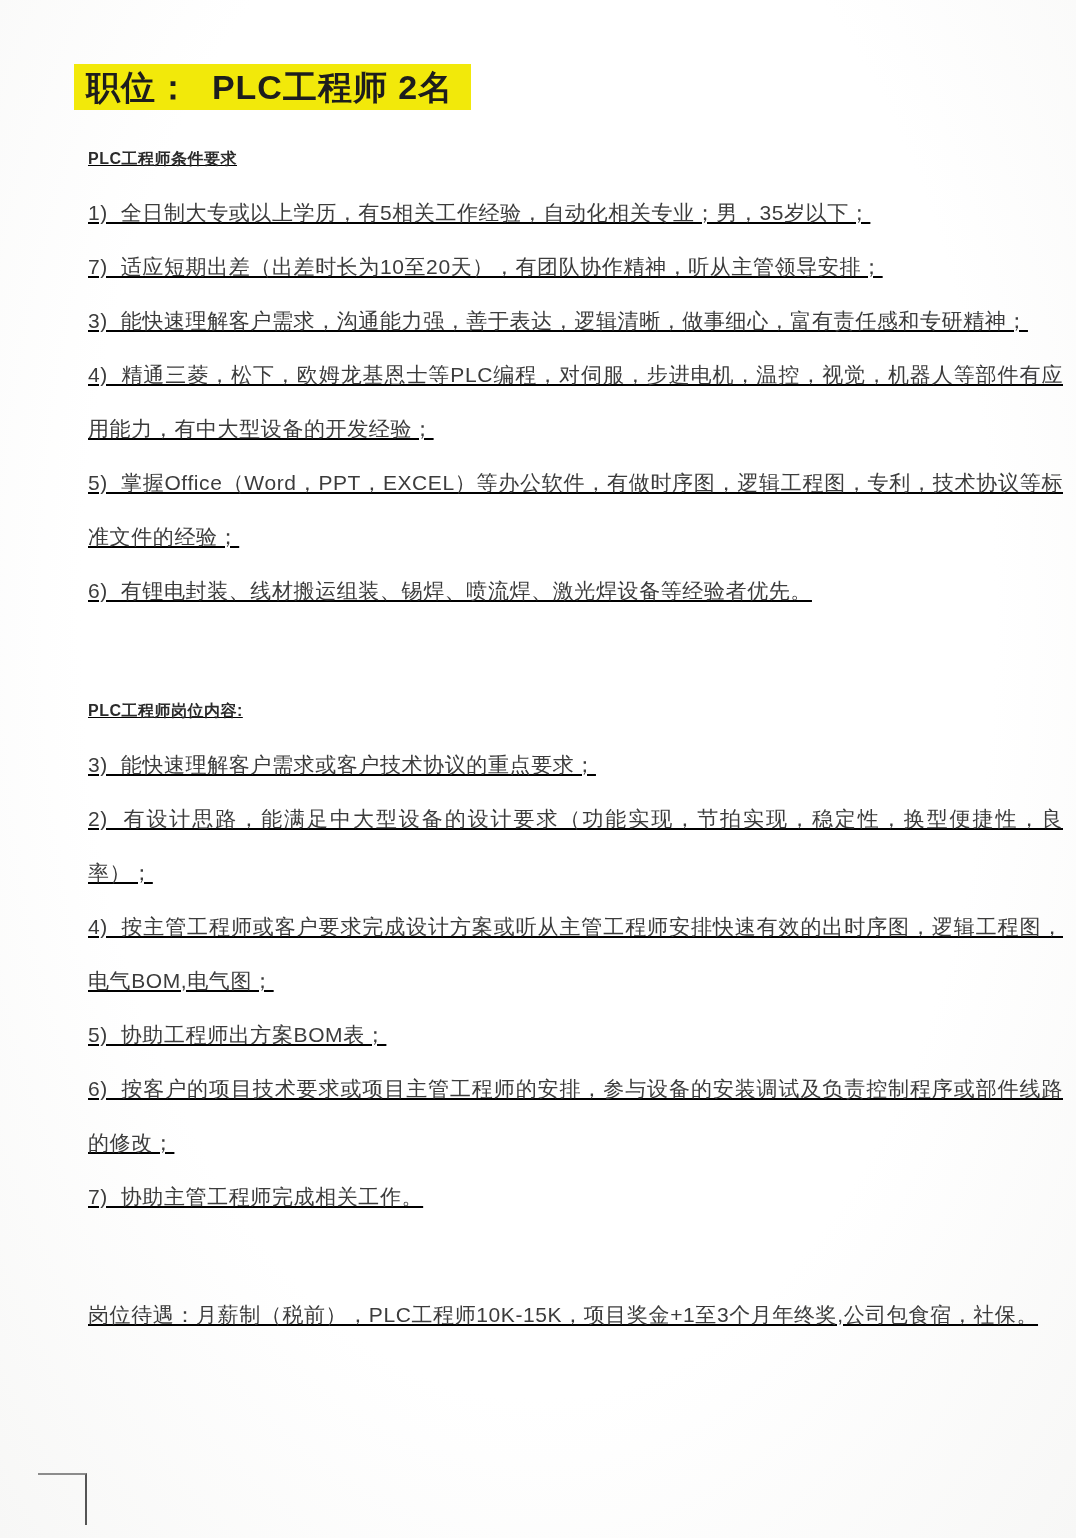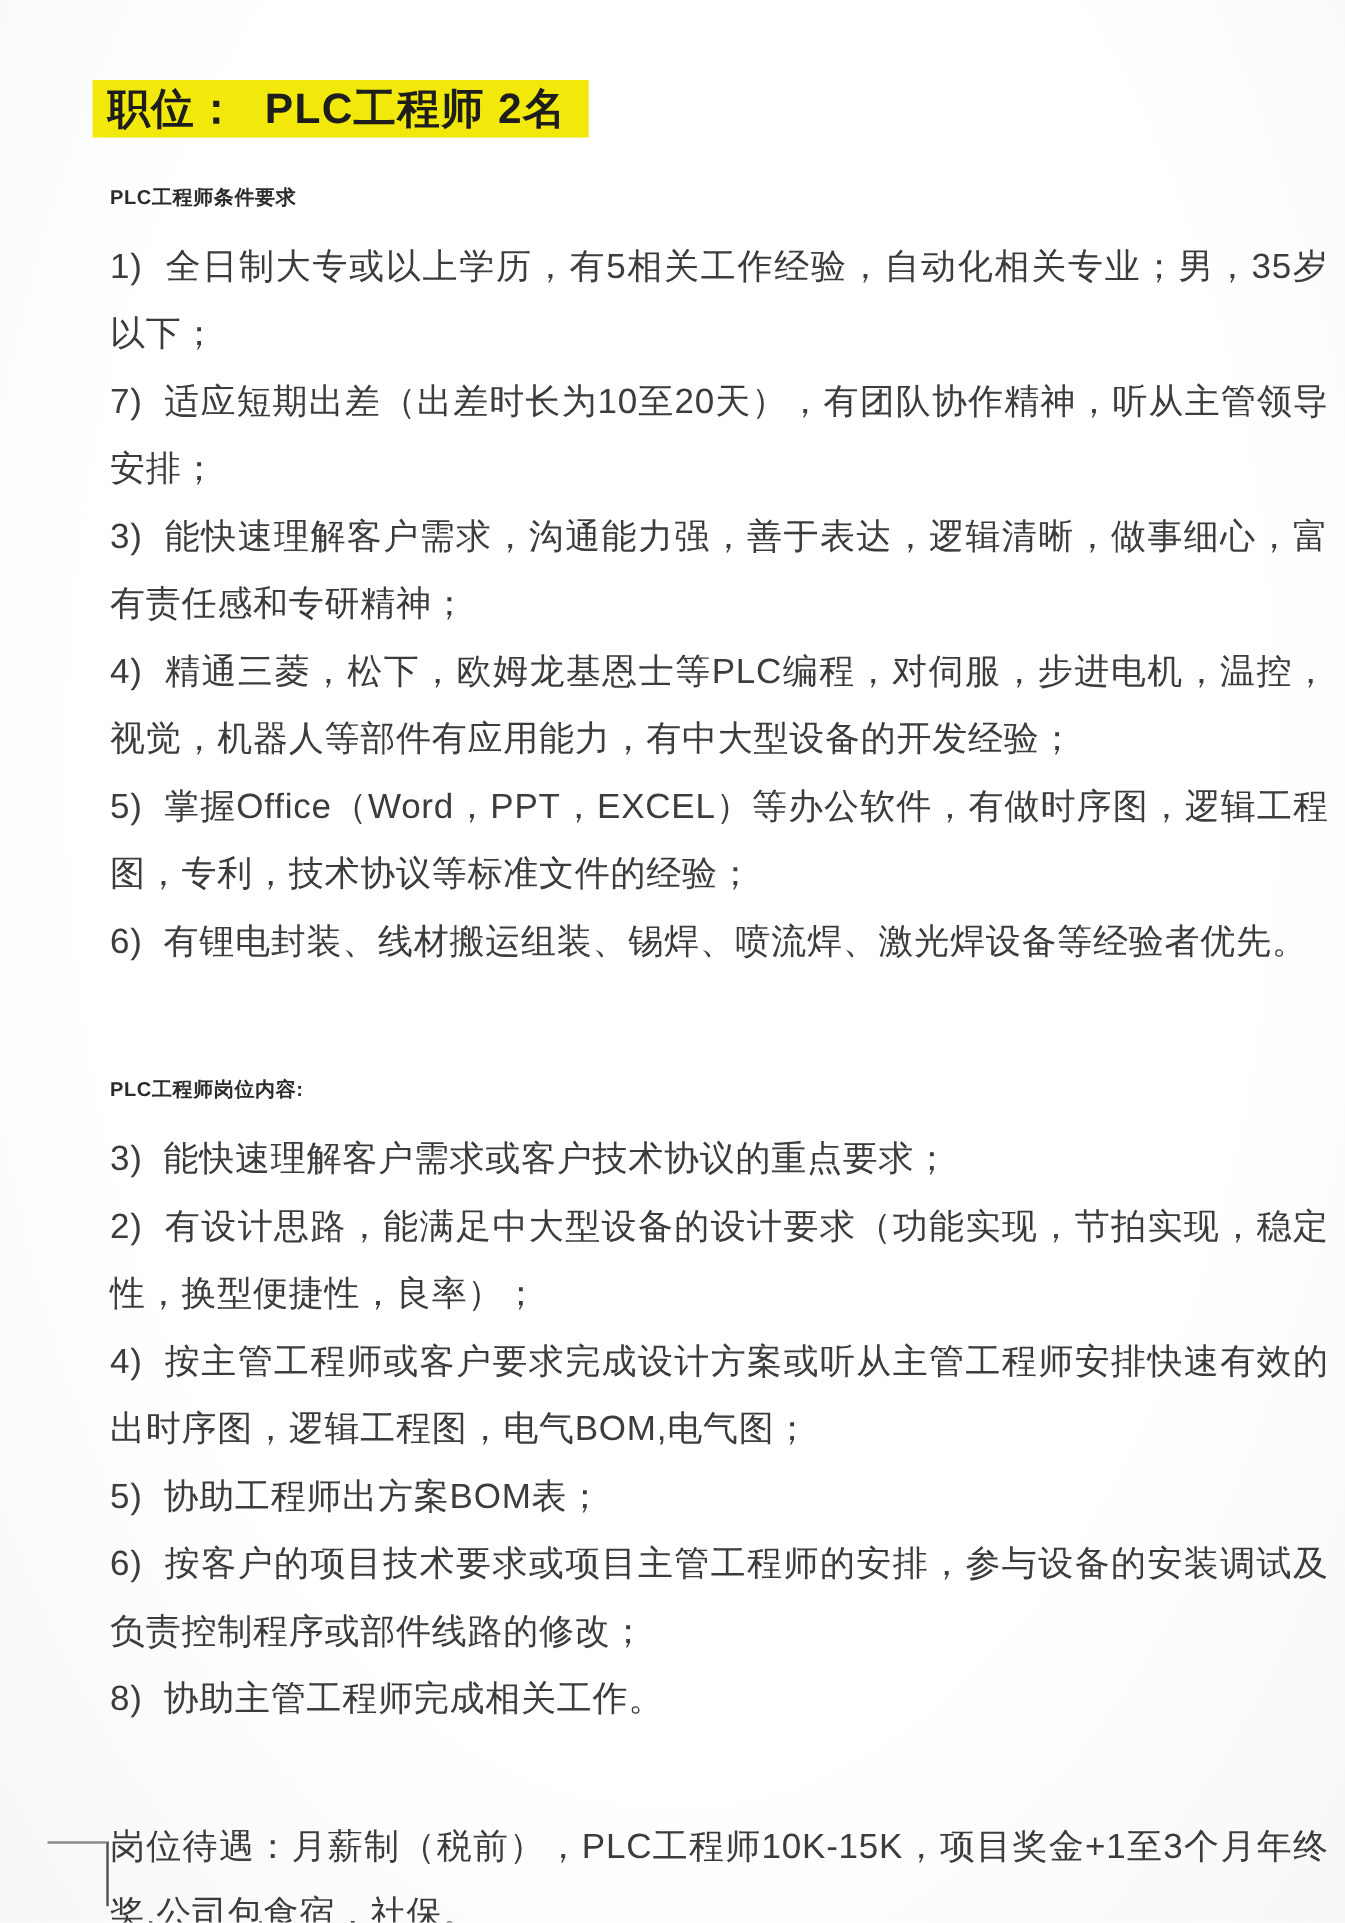--- a/index.html
+++ b/index.html
@@ -13,20 +13,21 @@
     background-image: radial-gradient(ellipse at 50% 40%, #ffffff 60%, #f7f7f6 100%);
     overflow: hidden;
     position: relative;
     font-family: "Liberation Sans", "DejaVu Sans", sans-serif;
     -webkit-font-smoothing: antialiased;
   }
   .page {
     position: relative;
     width: 908px;
     height: 1538px;
+    text-decoration: underline;
   }
   .title-highlight {
     display: inline-block;
     margin: 64px 0 0 74px;
     background: #f2e90a;
     padding: 5px 18px 5px 12px;
   }
   .title-highlight span {
     font-size: 34px;
     line-height: 36px;
@@ -45,21 +46,21 @@
   }
   .section-heading.second {
     margin-top: 78px;
   }
   .list {
     margin: 12px 0 0 88px;
     width: 975px;
   }
   .list p, .footer-block p {
     margin: 0;
-    font-size: 28px;
+    font-size: 21px;
     line-height: 54px;
     color: #3c3c3c;
     letter-spacing: 0.6px;
     text-align: justify;
     text-align-last: left;
     text-justify: inter-character;
     white-space: pre-wrap;
   }
   .footer-block {
     margin: 64px 0 0 88px;
@@ -96,21 +97,21 @@
   </div>
 
   <h2 class="section-heading second">PLC工程师岗位内容:</h2>
 
   <div class="list">
     <p>3)  能快速理解客户需求或客户技术协议的重点要求；</p>
     <p>2)  有设计思路，能满足中大型设备的设计要求（功能实现，节拍实现，稳定性，换型便捷性，良率）；</p>
     <p>4)  按主管工程师或客户要求完成设计方案或听从主管工程师安排快速有效的出时序图，逻辑工程图，电气BOM,电气图；</p>
     <p>5)  协助工程师出方案BOM表；</p>
     <p>6)  按客户的项目技术要求或项目主管工程师的安排，参与设备的安装调试及负责控制程序或部件线路的修改；</p>
-    <p>8)  协助主管工程师完成相关工作。</p>
+    <p>7)  协助主管工程师完成相关工作。</p>
   </div>
 
   <div class="footer-block">
     <p>岗位待遇：月薪制（税前），PLC工程师10K-15K，项目奖金+1至3个月年终奖,公司包食宿，社保。</p>
   </div>
 
   <div class="corner-mark"></div>
 
 </div>
 

